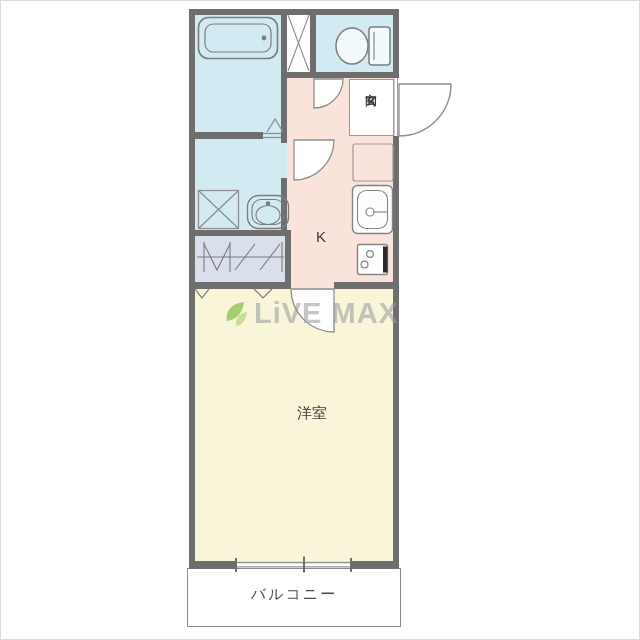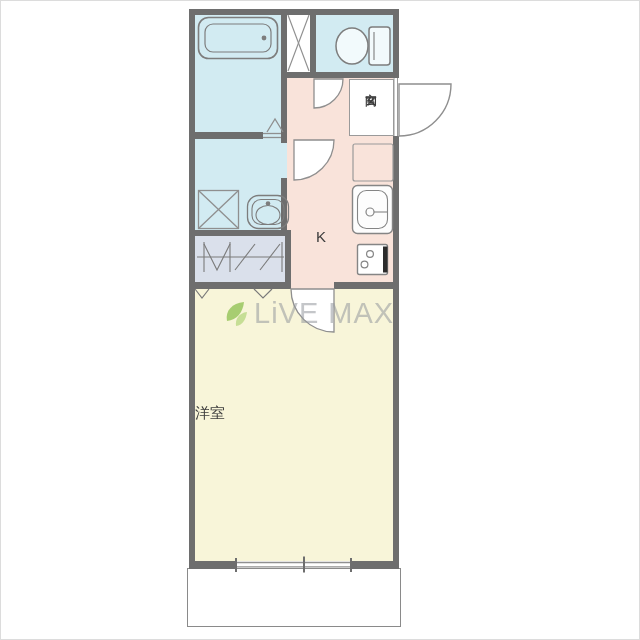--- a/index.html
+++ b/index.html
@@ -12,26 +12,26 @@
   .floor{position:absolute;z-index:1;}
   .blue{background:#d2ebf2;}
   .pink{background:#f9e3da;}
   .cream{background:#f8f5d9;}
   .lav{background:#dae0eb;}
   .whitebox{background:#ffffff;}
   .svglayer{position:absolute;left:0;top:0;z-index:4;pointer-events:none;}
   .lbl{position:absolute;z-index:6;color:#3c3c3c;}
   .lbl-genkan{left:362px;top:84px;writing-mode:vertical-rl;font-size:11px;letter-spacing:2px;font-weight:bold;}
   .lbl-k{left:315px;top:227px;font-size:15px;}
-  .lbl-room{left:194px;top:401px;width:234px;line-height:1.45;}
+  .lbl-room{left:194px;top:401px;width:234px;text-align:center;line-height:1.45;}
   .lbl-room .rname{font-size:15px;}
   .lbl-room .rsize{font-size:13px;}
   .lbl-balcony{left:186px;top:584px;width:214px;text-align:center;font-size:15px;color:#4a4a4a;letter-spacing:2px;}
   .watermark{position:absolute;left:222px;top:296px;z-index:5;display:flex;align-items:center;gap:3px;}
-  .watermark .wm-text{font-size:29px;font-weight:normal;letter-spacing:1px;color:rgba(148,152,156,0.55);text-align:center;}
+  .watermark .wm-text{font-size:29px;font-weight:bold;letter-spacing:1px;color:rgba(148,152,156,0.55);text-align:center;}
 </style>
 </head>
 <body>
 
 <div class="canvas">
 
   <div class="floor blue" style="left:194px;top:14px;width:86px;height:124px;"></div>
   <div class="floor whitebox" style="left:286px;top:14px;width:23px;height:57px;"></div>
   <div class="floor blue" style="left:315px;top:14px;width:77px;height:57px;"></div>
   <div class="floor pink" style="left:286px;top:71px;width:106px;height:217px;"></div>
@@ -145,20 +145,21 @@
       <line x1="303" y1="555.5" x2="303" y2="571.5" stroke="#6e6e6e" stroke-width="2"></line>
       <line x1="350" y1="557" x2="350" y2="571" stroke="#6e6e6e" stroke-width="2"></line>
     </g>
   </svg>
 
   <div class="lbl lbl-genkan">玄関</div>
   <div class="lbl lbl-k">K</div>
   <div class="lbl lbl-room">
     <div class="rname">洋室</div>
   </div>
+  <div class="lbl lbl-balcony">バルコニー</div>
 
   <div class="watermark">
     <svg width="28" height="30" viewBox="0 0 28 30">
       <path d="M4 22 C2 12 9 4 21 3 C20 13 14 21 4 22 Z" fill="#8cbf4d" opacity="0.75"></path>
       <path d="M13 27 C12 20 16 14 24 13 C23 20 20 26 13 27 Z" fill="#b5d57e" opacity="0.75"></path>
     </svg>
     <span class="wm-text">LiVE MAX</span>
   </div>
 
 </div>

